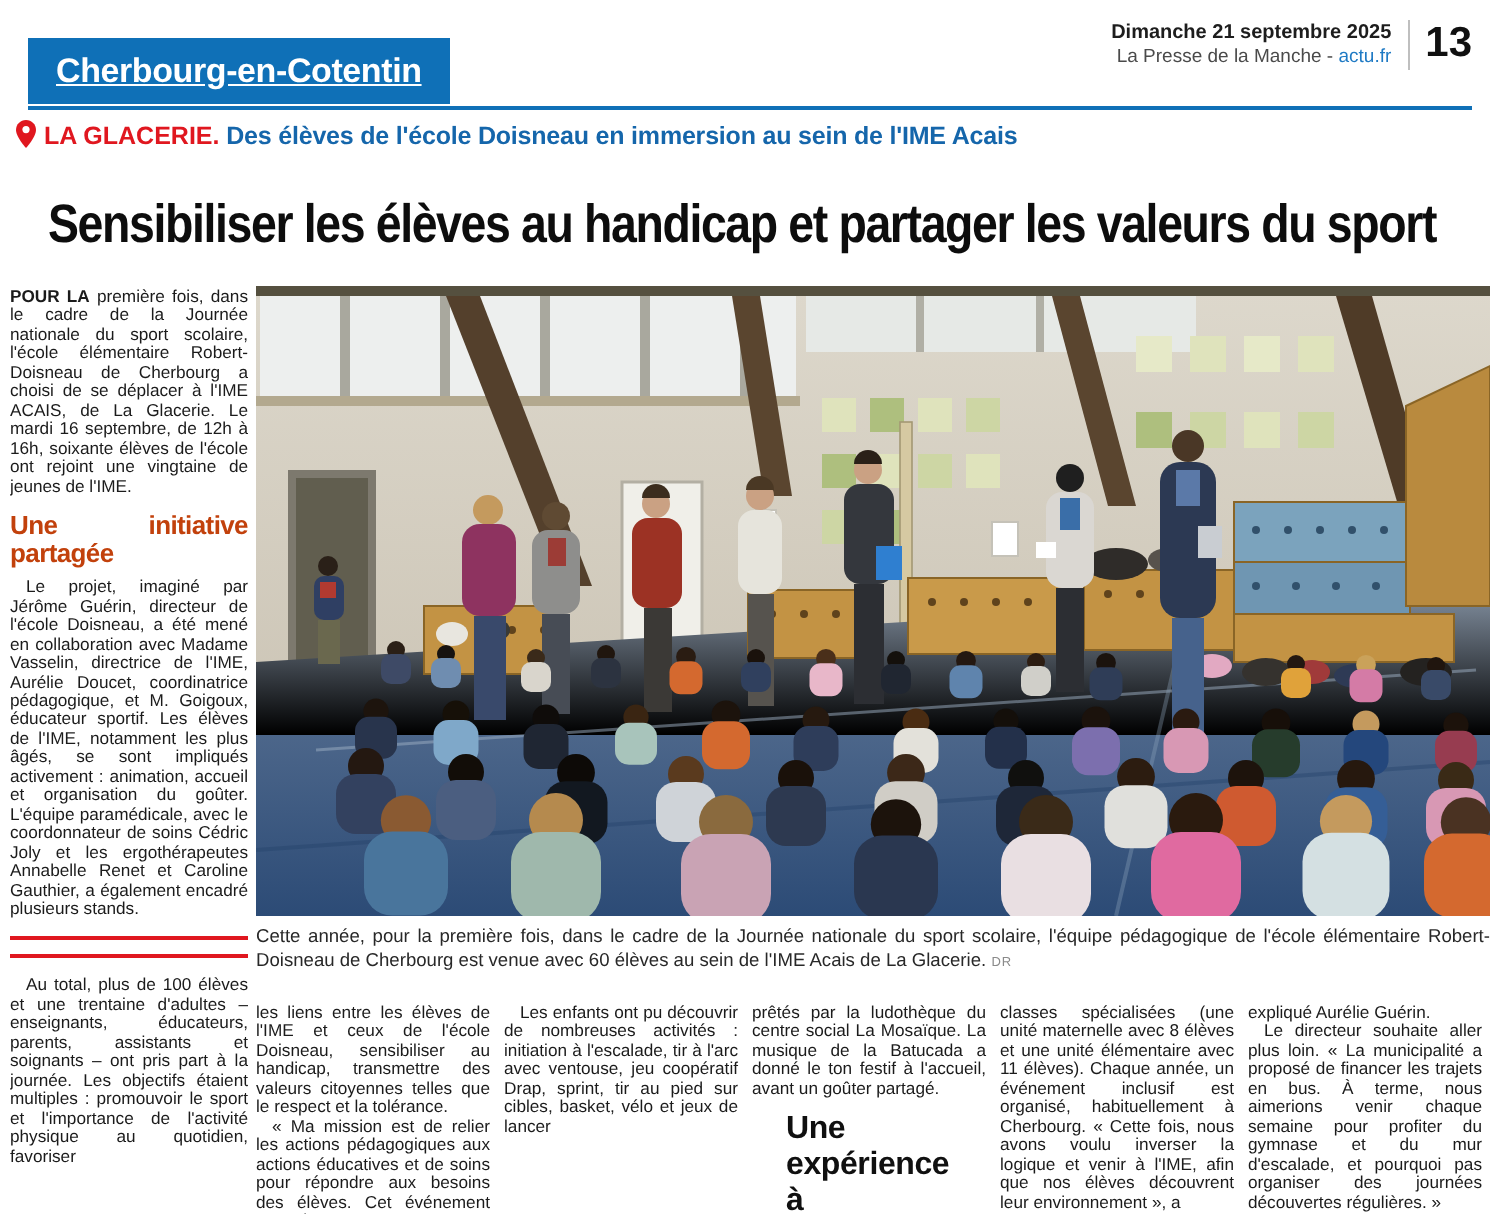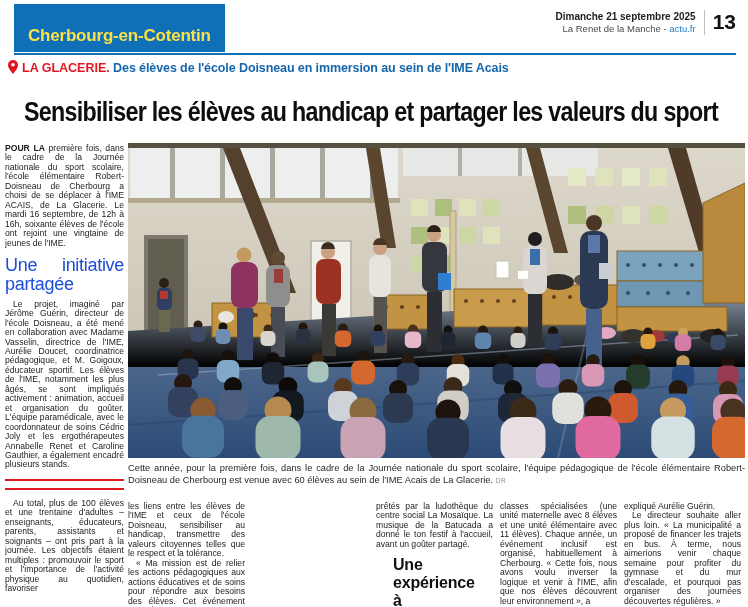--- a/index.html
+++ b/index.html
@@ -2,22 +2,22 @@
 <html><head>
 <meta charset="utf-8">
 <style>
   html,body{margin:0;padding:0;background:#ffffff;}
   .page{position:relative;width:748px;height:607px;background:#fff;overflow:hidden;
         font-family:"Liberation Sans",sans-serif;}
 
   
   .header{position:absolute;top:14px;left:14px;right:12px;height:38px;
           display:flex;align-items:flex-end;}
-  .section-badge{background:#0f70b7;color:#fde047;font-weight:bold;font-size:17px;
-                 letter-spacing:-0.2px;padding:22px 14px 6px;}
+  .section-badge{background:#0f70b7;color:#ffffff;font-weight:bold;font-size:17px;
+                 letter-spacing:-0.2px;padding:7px 14px 6px;text-decoration:underline;}
   .header-right{margin-left:auto;display:flex;align-items:center;gap:8px;padding-bottom:17px;}
   .date-block{text-align:right;line-height:1.3;}
   .date-line{font-weight:bold;font-size:10px;color:#1d1d1d;}
   .pub-line{font-size:9.5px;color:#4a4a4a;}
   .site{color:#1f7ac4;}
   .vr{width:1px;height:25px;background:#bfbfbf;}
   .page-num{font-size:21px;font-weight:bold;color:#101010;}
   .blue-rule{position:absolute;top:53px;left:14px;right:12px;height:2px;background:#0f70b7;}
 
   
@@ -30,21 +30,21 @@
   .headline span{display:inline-block;font-size:27px;font-weight:bold;color:#0d0d0d;
                  letter-spacing:-0.8px;white-space:nowrap;transform:scaleX(.86);
                  transform-origin:0 0;}
 
   
   .left-col{position:absolute;top:144px;left:5px;width:119px;height:463px;overflow:hidden;
             font-size:8.6px;line-height:1.1;text-align:justify;color:#1b1b1b;}
   .left-col p{margin:0;}
   .indent{text-indent:8px;}
   .lead-in{font-weight:bold;}
-  .subhead1{font-size:18px;font-weight:normal;letter-spacing:-0.3px;color:#1d4ed8;
+  .subhead1{font-size:13px;font-weight:bold;letter-spacing:-0.3px;color:#c2410c;
             margin:8px 0 6px;line-height:1.05;}
   .rule-red{height:2px;background:#e0171f;margin:9px 0 7px;}
   .rule-red2{height:2px;background:#e0171f;margin:7px 0 9px;}
   .red-subhead{color:#e0171f;font-size:14px;font-weight:bold;line-height:1.22;
                letter-spacing:-0.3px;margin:0;}
 
   
   .photo{position:absolute;top:143px;left:128px;width:617px;height:315px;overflow:hidden;
          background:#d9d4c8;}
   .photo svg{display:block;width:100%;height:100%;}
@@ -64,21 +64,21 @@
 </head>
 <body>
 
 <div class="page">
 
   <div class="header">
     <div class="section-badge">Cherbourg-en-Cotentin</div>
     <div class="header-right">
       <div class="date-block">
         <div class="date-line">Dimanche 21 septembre 2025</div>
-        <div class="pub-line"><span>La Renet de la Manche - </span><span class="site">actu.fr</span></div>
+        <div class="pub-line"><span>La Presse de la Manche - </span><span class="site">actu.fr</span></div>
       </div>
       <div class="vr"></div>
       <div class="page-num">13</div>
     </div>
   </div>
   <div class="blue-rule"></div>
 
   <div class="kicker">
     <span class="pin">
       <svg width="10" height="14" viewBox="0 0 10 14">
@@ -468,20 +468,21 @@
     <span>Cette année, pour la première fois, dans le cadre de la Journée nationale du sport scolaire, l'équipe pédagogique de l'école élémentaire Robert-Doisneau de Cherbourg est venue avec 60 élèves au sein de l'IME Acais de La Glacerie.</span>
     <span class="credit">DR</span>
   </div>
 
   <div class="bottom">
     <div class="bcol">
       <p>les liens entre les élèves de l'IME et ceux de l'école Doisneau, sensibiliser au handicap, transmettre des valeurs citoyennes telles que le respect et la tolérance.</p>
       <p class="indent">« Ma mission est de relier les actions pédagogiques aux actions éducatives et de soins pour répondre aux besoins des élèves. Cet événement n'aurait</p>
     </div>
     <div class="bcol">
+      <p class="indent">Les enfants ont pu découvrir de nombreuses activités : initiation à l'escalade, tir à l'arc avec ventouse, jeu coopératif Drap, sprint, tir au pied sur cibles, basket, vélo et jeux de lancer</p>
     </div>
     <div class="bcol">
       <p>prêtés par la ludothèque du centre social La Mosaïque. La musique de la Batucada a donné le ton festif à l'accueil, avant un goûter partagé.</p>
       <div class="subhead2">Une expérience à renouveler</div>
       <p class="indent">L'école Doisneau compte deux</p>
     </div>
     <div class="bcol">
       <p>classes spécialisées (une unité maternelle avec 8 élèves et une unité élémentaire avec 11 élèves). Chaque année, un événement inclusif est organisé, habituellement à Cherbourg. « Cette fois, nous avons voulu inverser la logique et venir à l'IME, afin que nos élèves découvrent leur environnement », a</p>
     </div>
     <div class="bcol">

